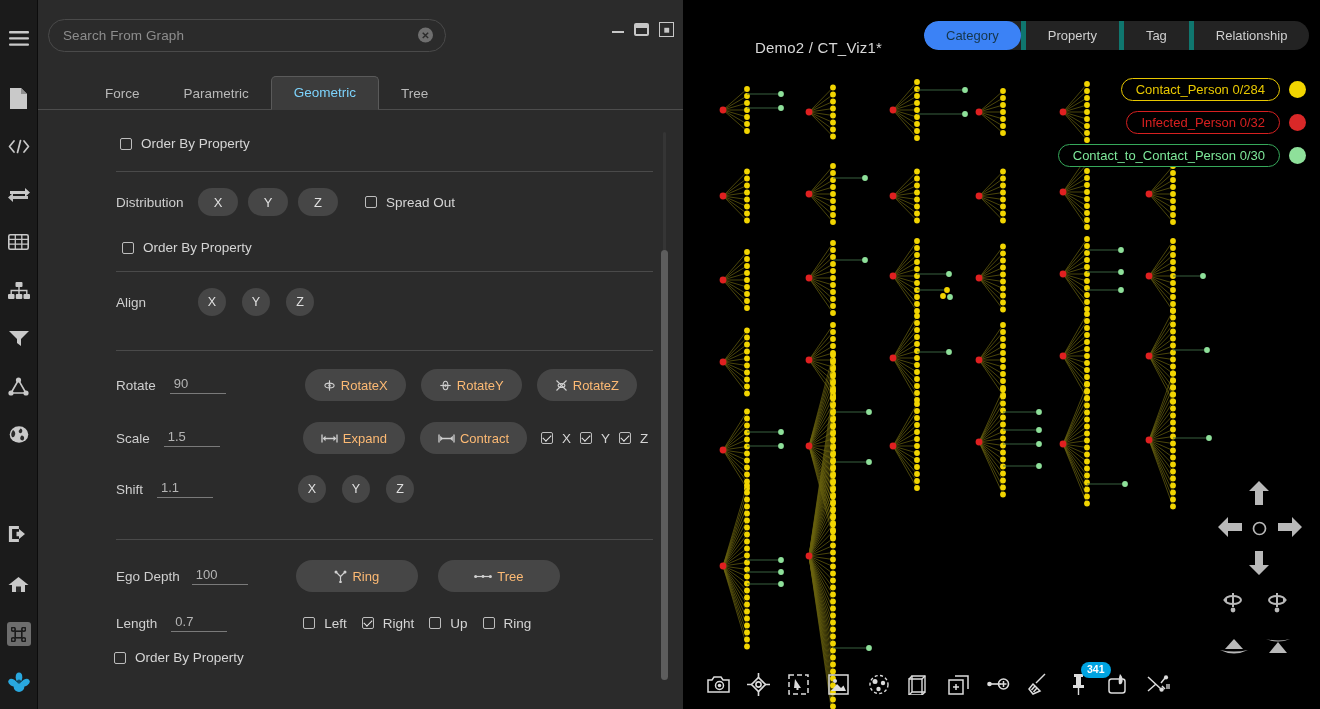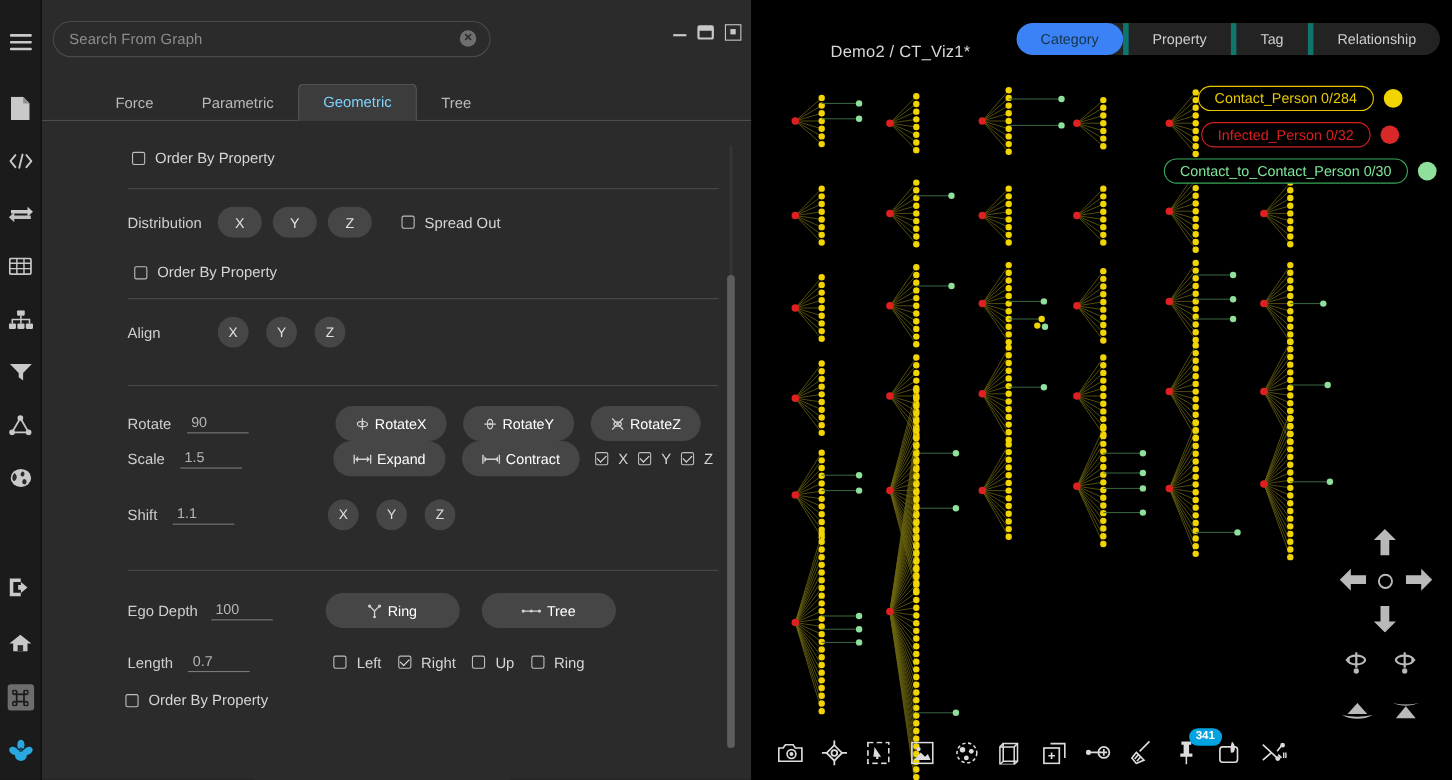--- a/index.html
+++ b/index.html
@@ -94,21 +94,21 @@
     background:#464646; color:#e0e0e0; font-size:13px;
     border-radius:14px; height:28px; min-width:40px;
     display:flex;align-items:center;justify-content:center; cursor:pointer;
   }
   .circ{
     background:#464646; color:#e0e0e0; font-size:12.5px;
     width:28px;height:28px;border-radius:50%;
     display:flex;align-items:center;justify-content:center; cursor:pointer;
   }
   .btn{
-    background:#464646; color:#ffffff; font-size:13px;
+    background:#464646; color:#fdba74; font-size:13px;
     border-radius:16px; height:32px; padding:0 18px;
     display:flex;align-items:center;justify-content:center; gap:5px; cursor:pointer;
   }
   .btn svg{ opacity:.92; }
   .num{
     color:#b5b5b5; font-size:13px; border-bottom:1px solid #7a7a7a;
     min-width:56px; padding:0 4px 2px 4px; cursor:text;
   }
   .gap10{ width:10px;}
 
@@ -128,21 +128,21 @@
     background:#232323; border-radius:15px; overflow:hidden;
   }
   .gtab{
     padding:0 22px; height:29px; display:flex;align-items:center;justify-content:center;
     color:#cfcfcf; font-size:13px; cursor:pointer;
   }
   .gtab+.gtab{ border-left:5px solid #0f766e; }
   .gtab.active{ background:#3b82f6; color:#15354a; border-radius:15px; border-left-color:transparent;}
 
   
-  #legend{ position:absolute; right:14px; top:78px; display:flex; flex-direction:column; gap:10px; align-items:center;}
+  #legend{ position:absolute; right:14px; top:78px; display:flex; flex-direction:column; gap:10px; align-items:flex-end;}
   .lgrow{ display:flex; align-items:center; gap:9px; }
   .lgpill{
     border-radius:13px; height:23px; padding:0 14px; display:flex;align-items:center;
     font-size:13px; background:#000; cursor:pointer; white-space:nowrap;
   }
   .lgdot{ width:17px;height:17px;border-radius:50%; flex:0 0 17px; }
 
   
   #navpad{ position:absolute; right:18px; bottom:78px; width:84px; height:150px; }
   .nv{ position:absolute; color:#b9b9b9; cursor:pointer; }
@@ -382,21 +382,21 @@
           <svg width="13" height="13" viewBox="0 0 13 13">
               <g stroke="#dcdcdc" stroke-width="1.1" fill="none">
                 <path d="M1.5 1.5 L11.5 11.5 M11.5 1.5 L1.5 11.5"></path>
                 <ellipse cx="6.5" cy="6.5" rx="3.4" ry="2"></ellipse>
               </g>
             </svg>
           <span>RotateZ</span>
         </div>
       </div>
 
-      <div class="row" style="">
+      <div class="row" style="margin-top:21px">
         <span class="lbl">Scale</span>
         <span class="num" style="margin-left:14px">1.5</span>
         <div style="width:83px"></div>
         <div class="btn">
           <svg width="17" height="11" viewBox="0 0 17 11">
               <g stroke="#dcdcdc" stroke-width="1.3" fill="none">
                 <path d="M1 1.5 v8 M16 1.5 v8 M4 5.5 h9"></path>
               </g>
               <path d="M4.5 2.8 L1.7 5.5 L4.5 8.2z" fill="#dcdcdc"></path>
               <path d="M12.5 2.8 L15.3 5.5 L12.5 8.2z" fill="#dcdcdc"></path>

